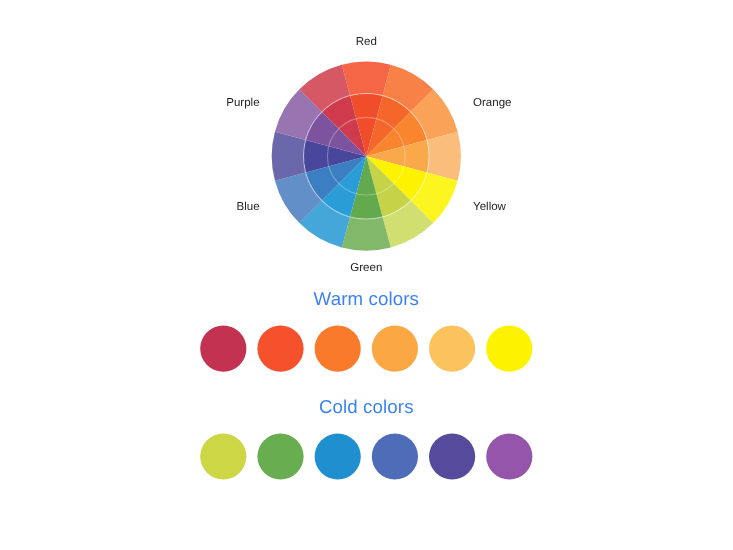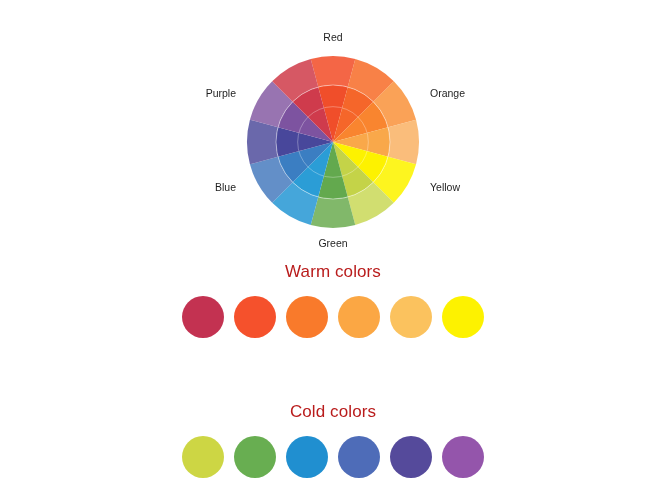--- a/index.html
+++ b/index.html
@@ -40,26 +40,26 @@
   }
 
   
   .palette-section {
     position: absolute;
     left: 0;
     width: 666px;
     text-align: center;
   }
   #warm-section { top: 262px; }
-  #cold-section { top: 360px; margin-top: 42px; }
+  #cold-section { top: 360px; }
 
   .section-title {
     font-size: 17px;
     font-weight: 400;
-    color: #b91c1c;
+    color: #3b82f6;
     margin: 0;
     letter-spacing: 0.1px;
     font-family: "Liberation Sans", sans-serif;
   }
 
   .swatch-row {
     margin-top: 14px;
     display: flex;
     justify-content: center;
     align-items: center;

